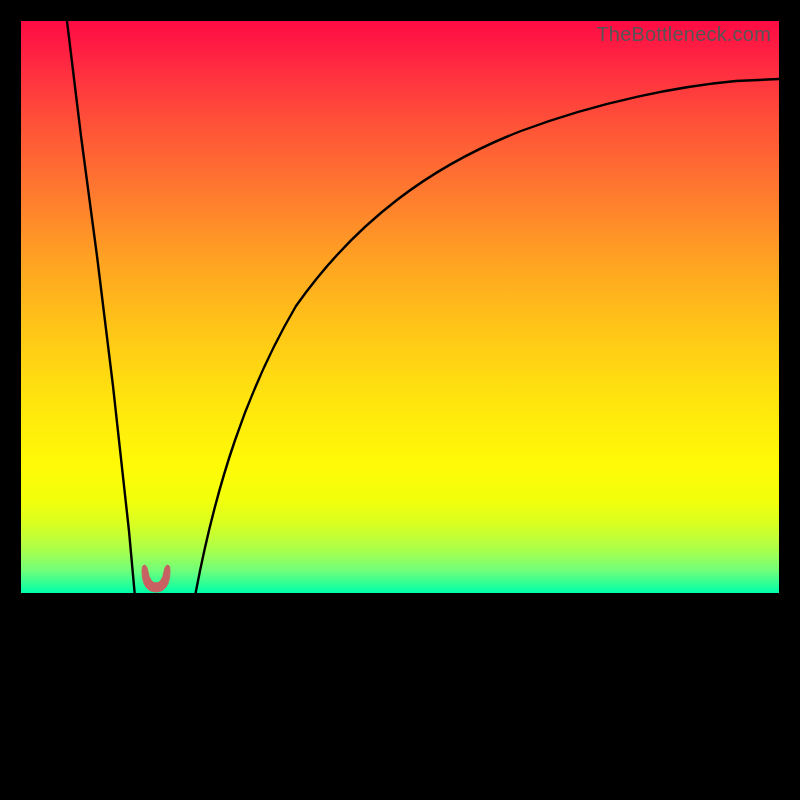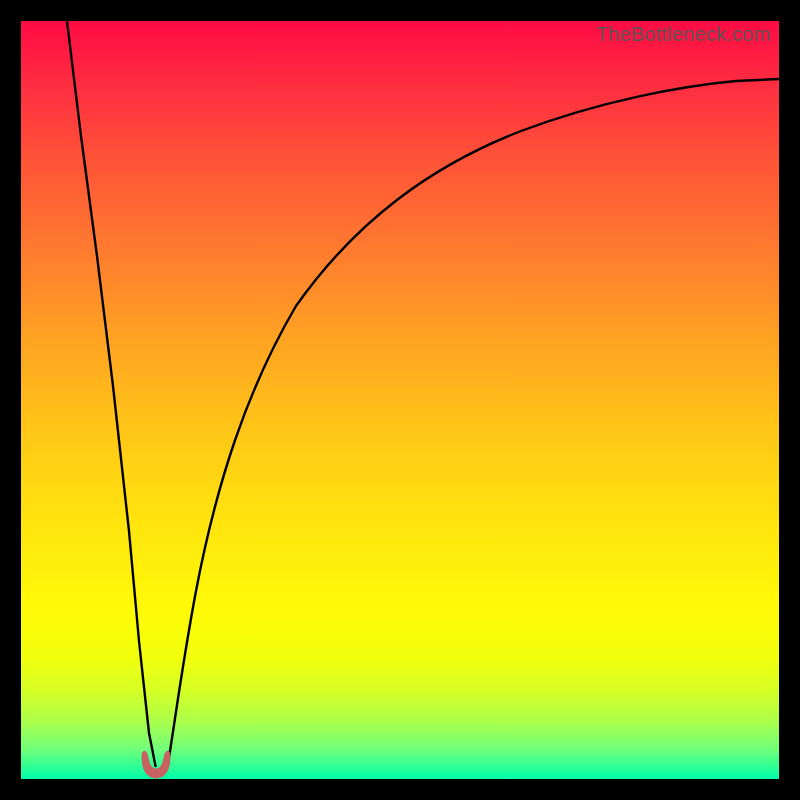--- a/index.html
+++ b/index.html
@@ -14,21 +14,21 @@
     position: relative;
     width: 800px;
     height: 800px;
     background: #000;
   }
   .plot {
     position: absolute;
     left: 21px;
     top: 21px;
     width: 758px;
-    height: 758px;
+    height: 572px;
     background: linear-gradient(
       to bottom,
       #ff0b44 0%,
       #ff2b41 8%,
       #ff5238 18%,
       #ff7a2f 30%,
       #ffa322 42%,
       #ffc617 54%,
       #ffe40e 66%,
       #fffb07 78%,

